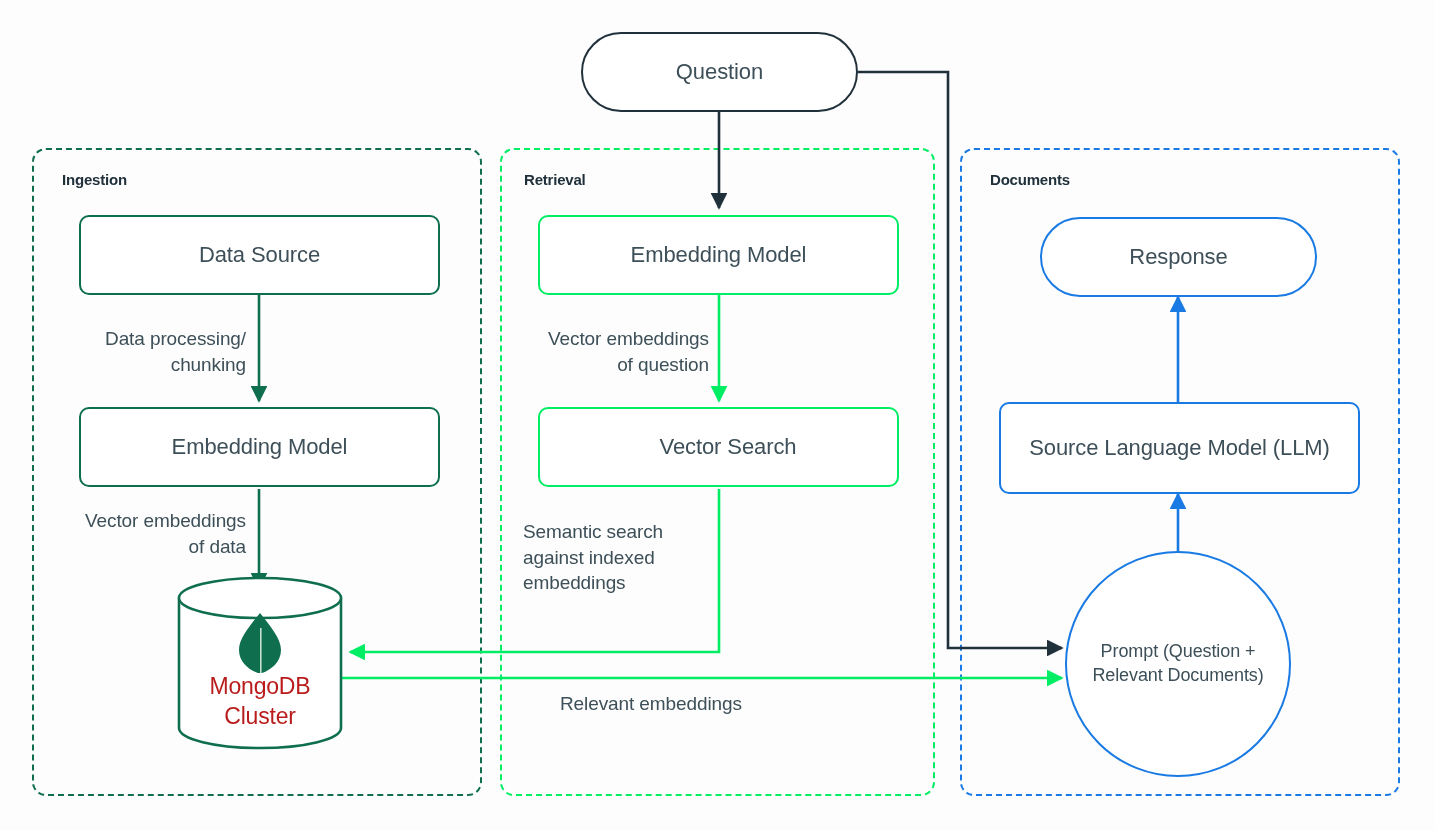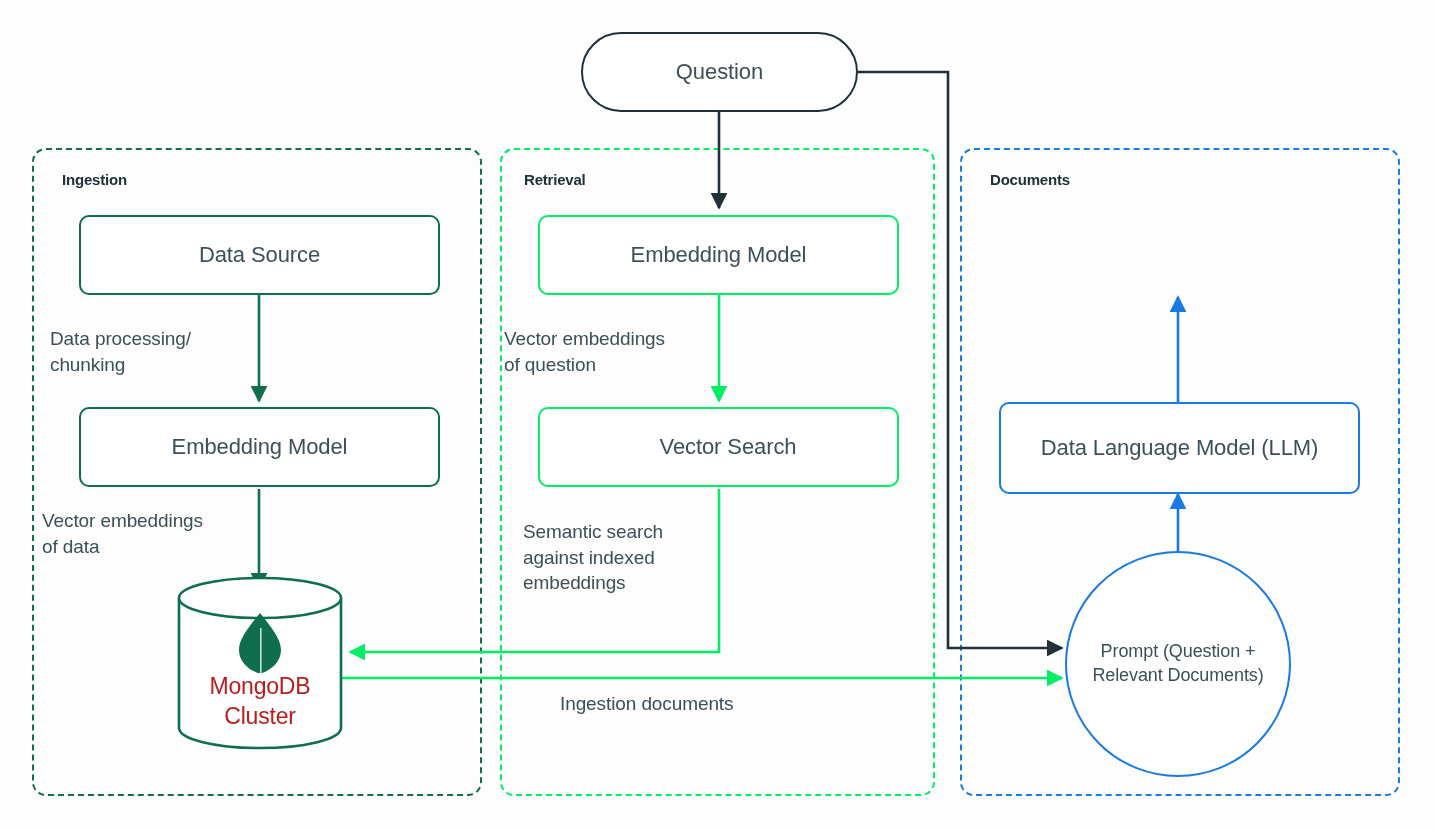--- a/index.html
+++ b/index.html
@@ -66,21 +66,21 @@
   
   .edge-label {
     position: absolute;
     font-size: 19px;
     color: #3d4f58;
     line-height: 1.35;
     white-space: pre-line;
     letter-spacing: -0.1px;
   }
   .el-center { text-align: left; }
-  .el-right  { text-align: left; }
+  .el-right  { text-align: right; }
   
   .cylinder {
     position: absolute;
   }
   .cyl-label {
     position: absolute;
     width: 100%;
     text-align: center;
     font-size: 23px;
     line-height: 1.3;
@@ -169,23 +169,24 @@
 
   <div class="edge-label el-right" style="left:504px; top:326px; width:205px;">Vector embeddings
 of question</div>
 
   <div class="node" style="left:538px; top:407px; width:361px; height:80px; border-color:#00ed64;padding-left:19px;">Vector Search</div>
 
   <div class="edge-label el-center" style="left:523px; top:519px; width:188px;">Semantic search
 against indexed
 embeddings</div>
 
-  <div class="edge-label el-center" style="left:560px; top:691px; width:320px;">Ingestion documents</div>
+  <div class="edge-label el-center" style="left:560px; top:691px; width:320px;">Relevant embeddings</div>
 
+  <div class="node pill" style="left:1040px; top:217px; width:277px; height:80px; border-color:#1a7ae4;">Response</div>
 
-  <div class="node" style="left:999px; top:402px; width:361px; height:92px; border-color:#1a7ae4;">Data Language Model (LLM)</div>
+  <div class="node" style="left:999px; top:402px; width:361px; height:92px; border-color:#1a7ae4;">Source Language Model (LLM)</div>
 
   <div class="node circle" style="left:1065px; top:551px; width:226px; height:226px; border-color:#1a7ae4;">Prompt
 (Question +
 Relevant
 Documents)</div>
 
 </div>
 
 </body></html>

